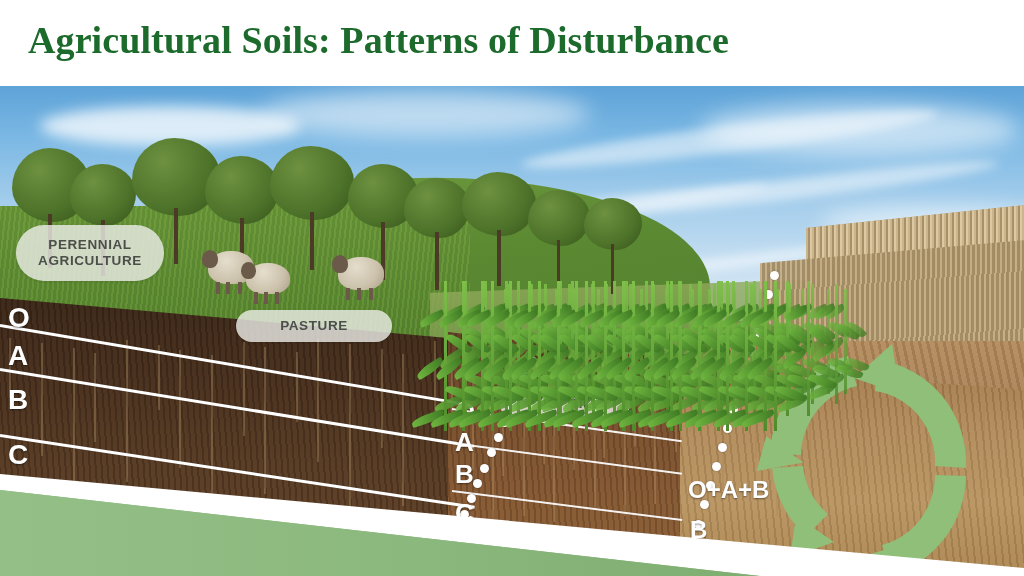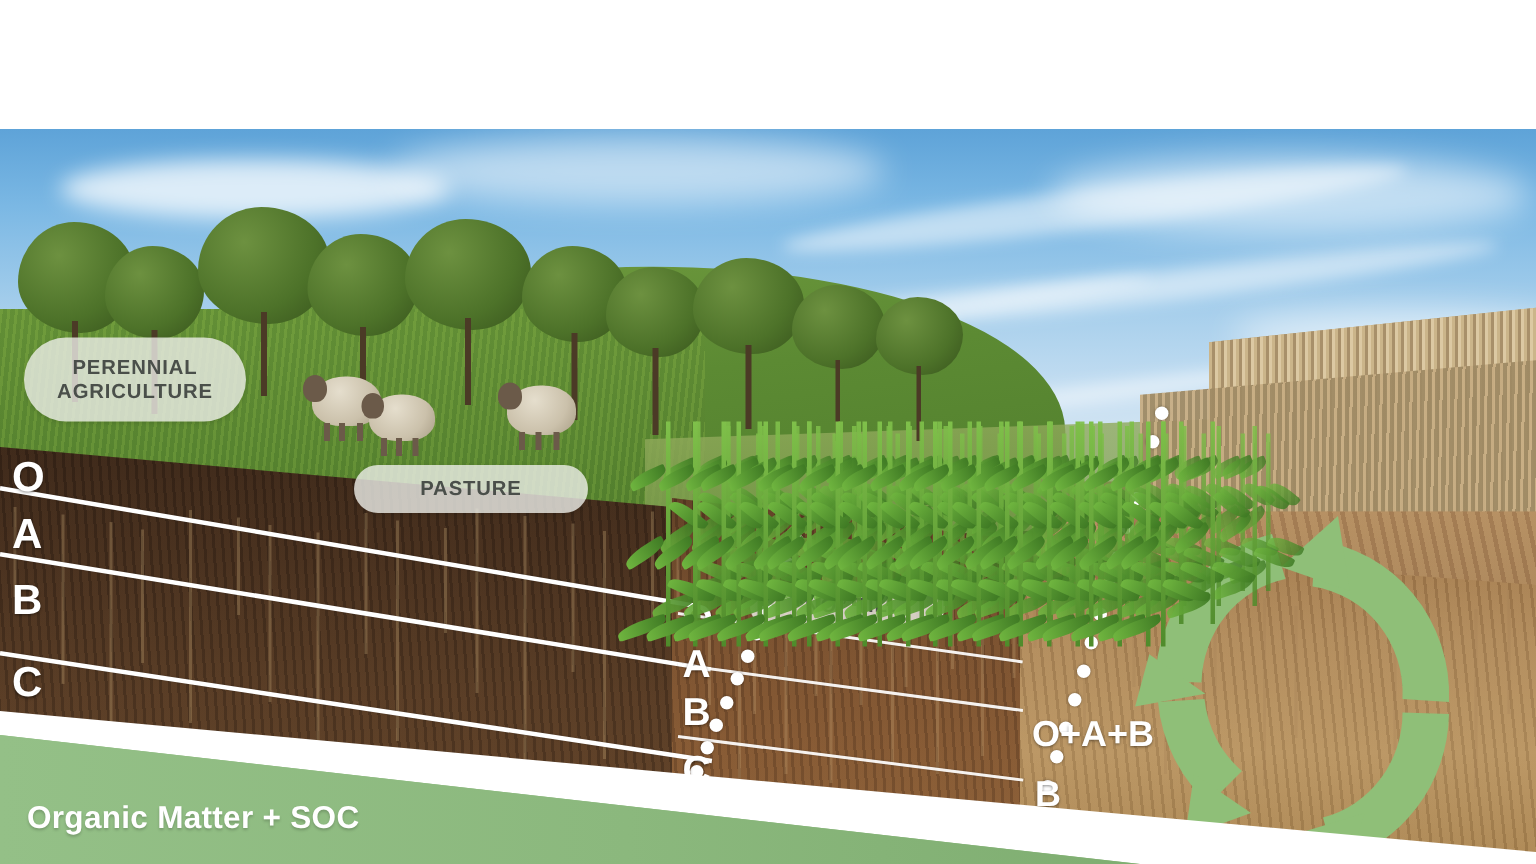--- a/index.html
+++ b/index.html
@@ -131,20 +131,23 @@
   #om-band{position:absolute;left:0;bottom:0;width:1024px;height:120px;z-index:40;pointer-events:none;}
   #om-label{position:absolute;left:18px;bottom:18px;color:#ffffff;font-size:21px;font-weight:700;
     letter-spacing:.2px;z-index:45;font-family:"Liberation Sans",sans-serif;
     text-shadow:0 1px 2px rgba(0,0,0,.2);}
 </style>
 </head>
 <body>
 
 <div id="slide">
 
+  <div id="title-bar">
+    <div id="slide-title">Agricultural Soils: Patterns of Disturbance</div>
+  </div>
 
   <div id="photo">
 
     <div class="sky"></div>
     <div class="cloud" style="left:40px;top:20px;width:260px;height:40px;"></div>
     <div class="cloud2" style="left:260px;top:5px;width:330px;height:46px;"></div>
     <div class="wisp" style="left:520px;top:40px;width:420px;height:26px;"></div>
     <div class="wisp" style="left:600px;top:92px;width:400px;height:20px;"></div>
     <div class="cloud2" style="left:700px;top:18px;width:320px;height:52px;"></div>
     <div class="wisp" style="left:300px;top:120px;width:470px;height:16px;"></div>
@@ -970,21 +973,20 @@
       <polygon points="0,34 760,120 0,120" fill="#8cb97e"></polygon>
       <polygon points="0,34 760,120 0,120" fill="url(#omg)"></polygon>
       <defs>
         <linearGradient id="omg" x1="0" y1="0" x2="1" y2="0">
           <stop offset="0%" stop-color="#94c087" stop-opacity="1"></stop>
           <stop offset="55%" stop-color="#8bb87d" stop-opacity="1"></stop>
           <stop offset="100%" stop-color="#7fae71" stop-opacity="1"></stop>
         </linearGradient>
       </defs>
     </svg>
-    <div id="om-label">Organic Matter + SOC</div>
 
     <div class="pill" style="left:16px;top:139px;width:148px;height:56px;font-size:13.5px;flex-direction:column;">
       <span>PERENNIAL</span>
       <span>AGRICULTURE</span>
     </div>
 
     <div class="pill" style="left:236px;top:224px;width:156px;height:32px;font-size:13.5px;">PASTURE</div>
 
     <div class="pill" style="left:500px;top:303px;width:130px;height:30px;font-size:13.5px;">“NO” TILL</div>
 

